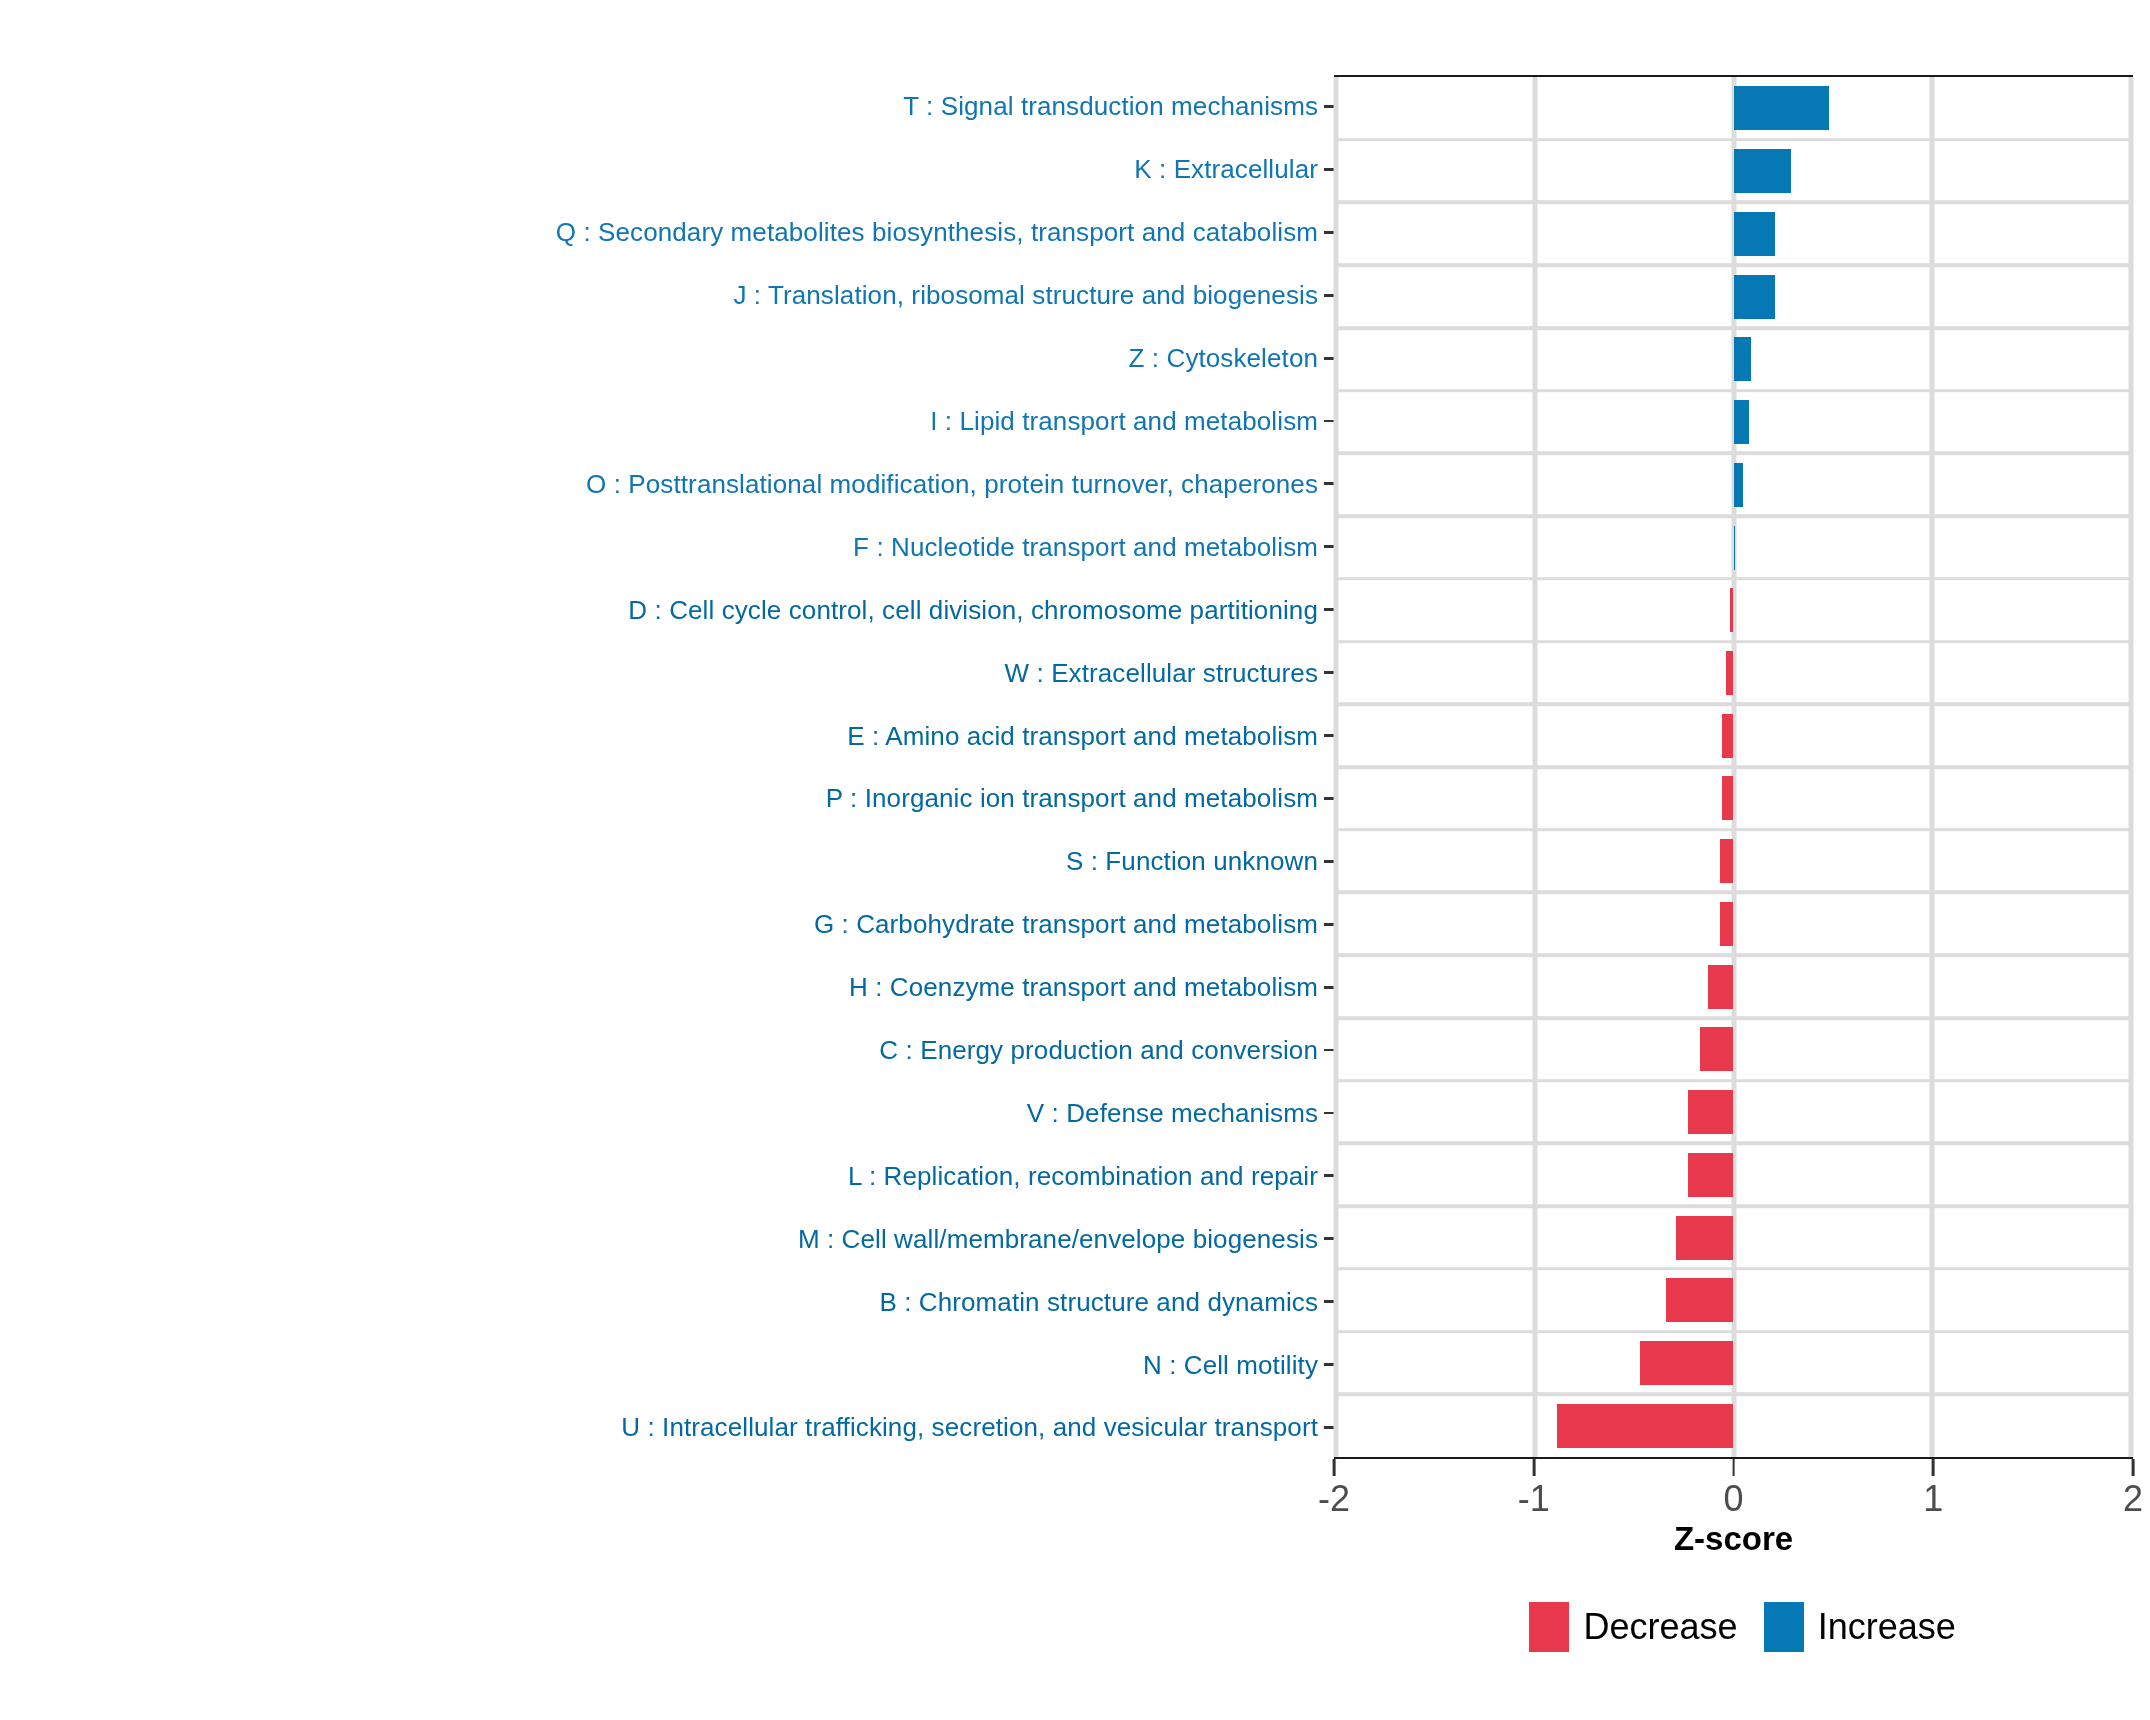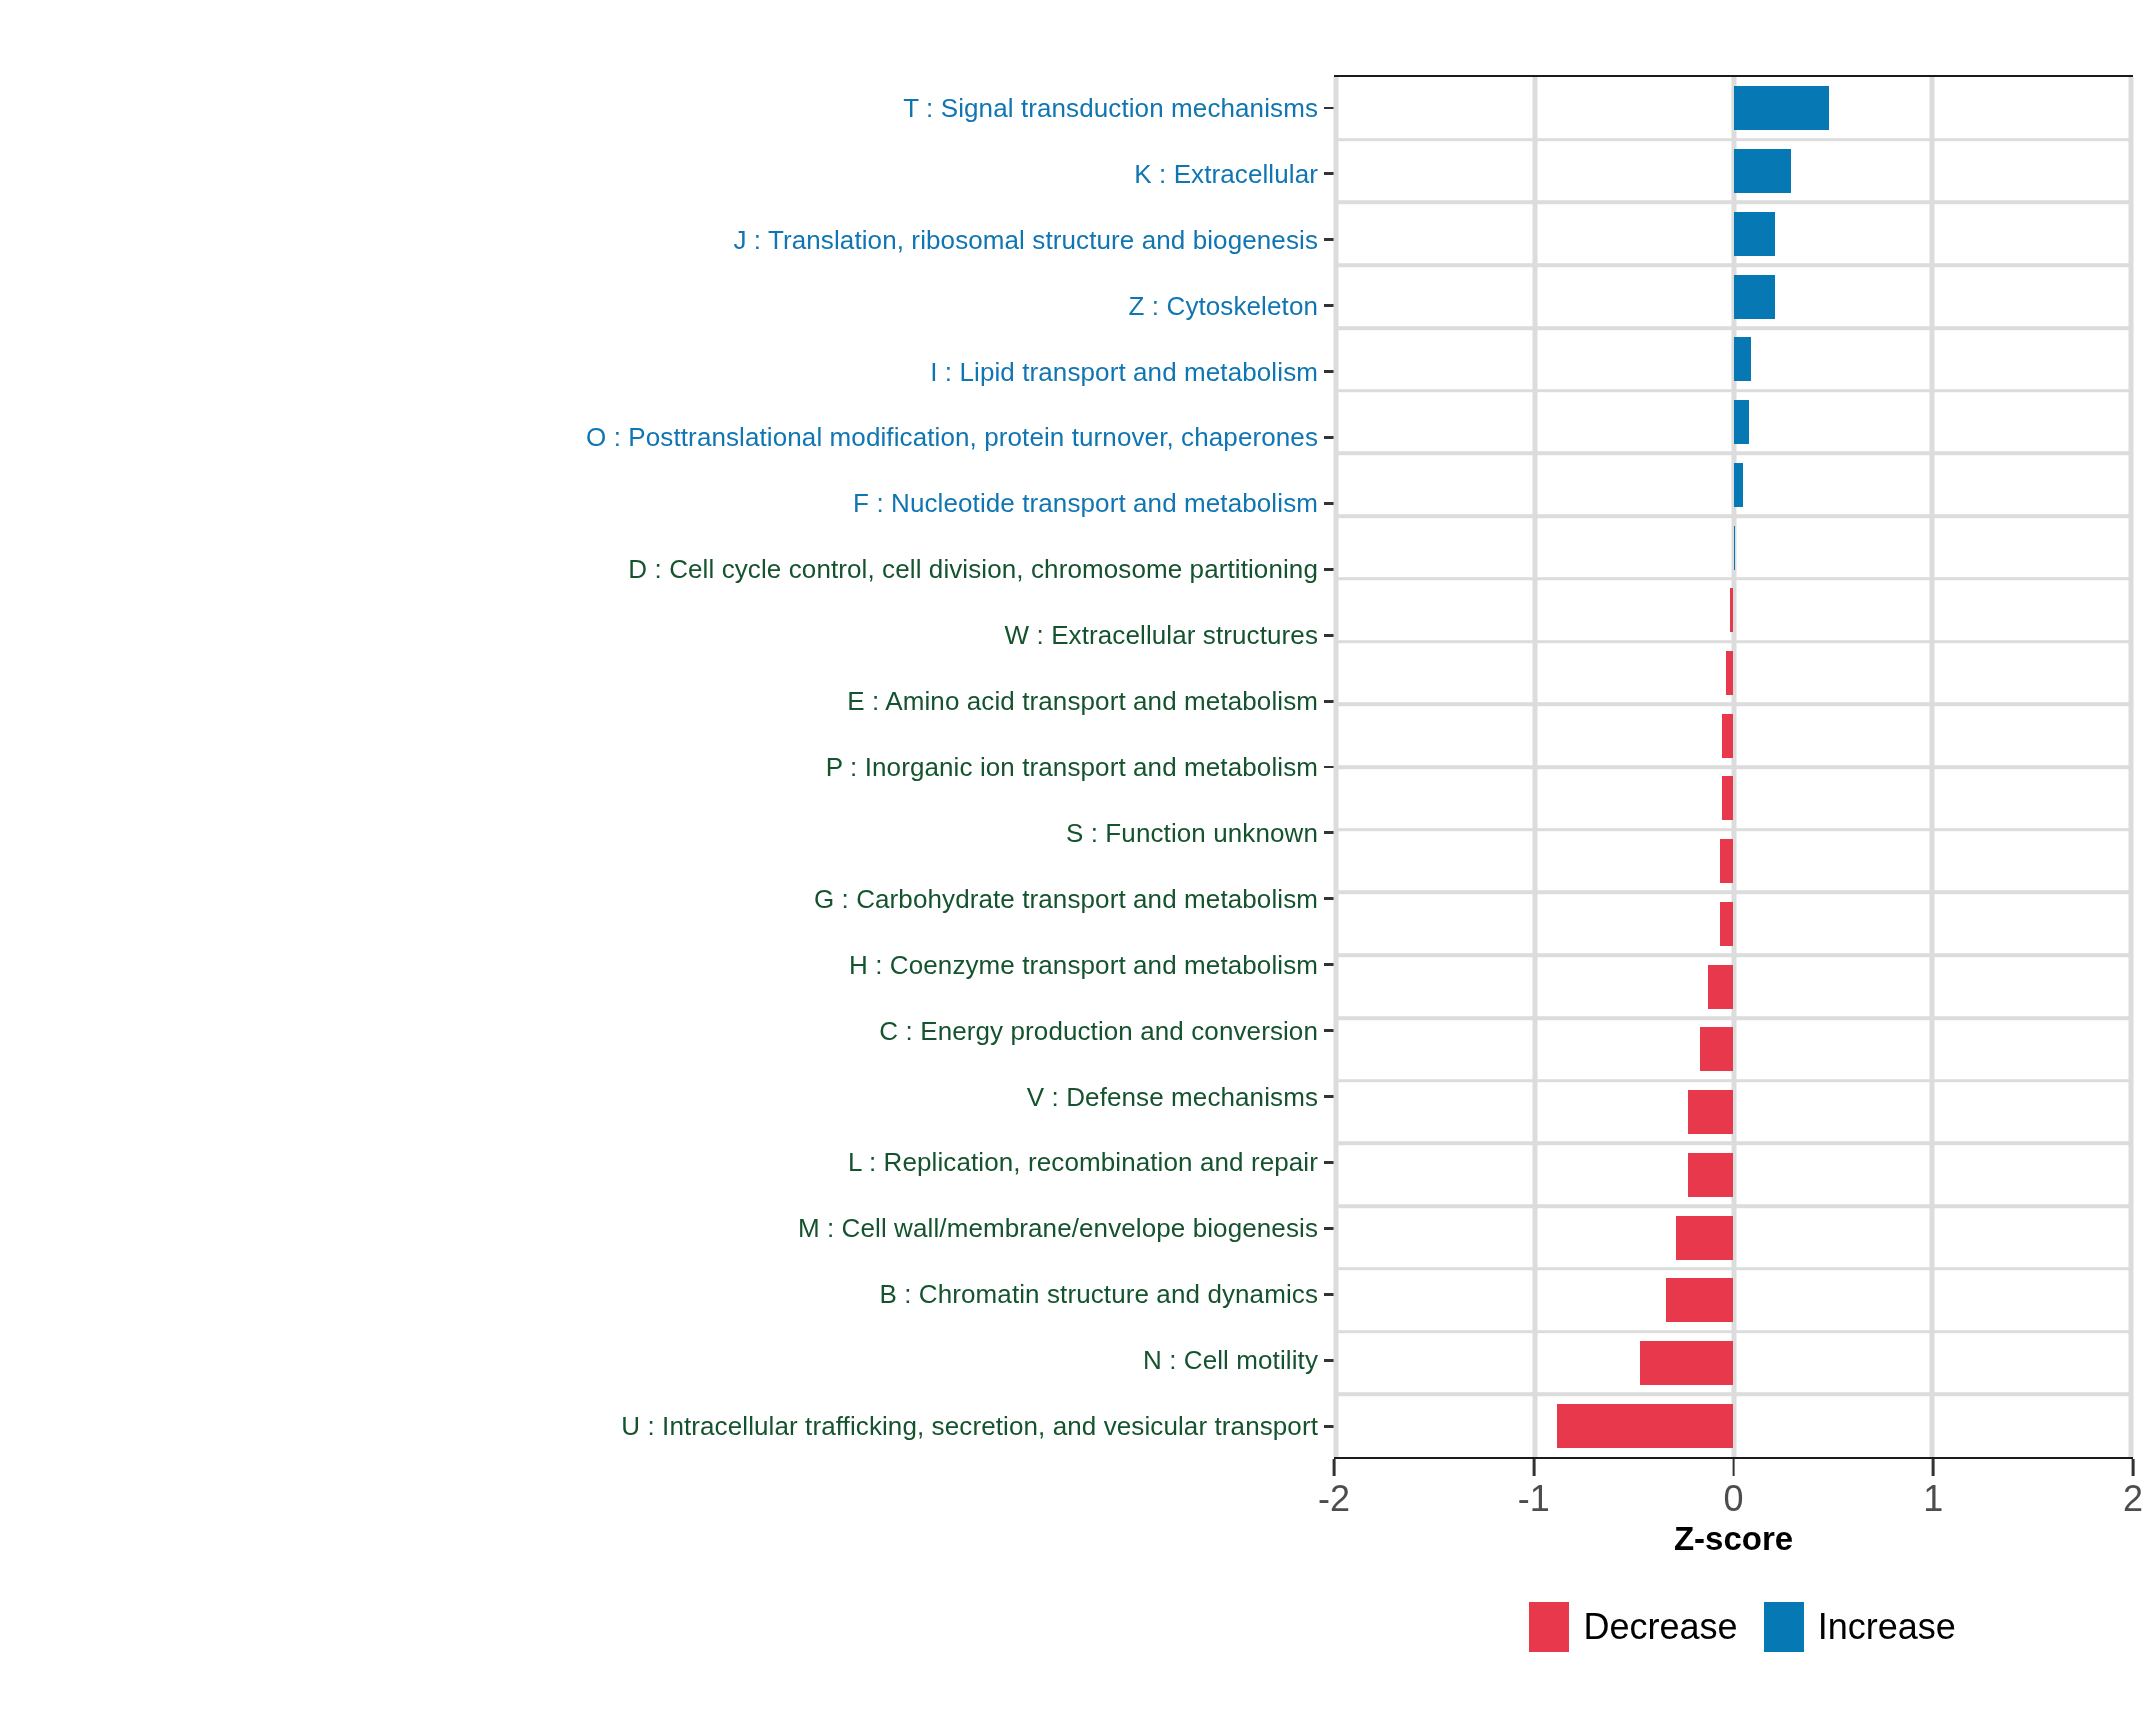--- a/index.html
+++ b/index.html
@@ -40,21 +40,21 @@
     padding-right: 16px;
     box-sizing: border-box;
   }
   .label-text {
     font-size: 26px;
     line-height: 1;
     white-space: nowrap;
     letter-spacing: 0.1px;
   }
   .label-text.up   { color: #0F75B3; }
-  .label-text.down { color: #14532d; }
+  .label-text.down { color: #0369a1; }
 
   
   .axis-tick-y {
     position: absolute;
     right: 0px;
     width: 10px;
     height: 2.9px;
     background: #333333;
   }
 
@@ -177,20 +177,24 @@
 
 <div id="figure">
 
   <div id="labels">
       <div class="label-row">
         <span class="label-text up">T : Signal transduction mechanisms</span>
         <span class="axis-tick-y"></span>
       </div>
       <div class="label-row">
         <span class="label-text up">K : Extracellular</span>
+        <span class="axis-tick-y"></span>
+      </div>
+      <div class="label-row">
+        <span class="label-text up">Q : Secondary metabolites biosynthesis, transport and catabolism</span>
         <span class="axis-tick-y"></span>
       </div>
       <div class="label-row">
         <span class="label-text up">J : Translation, ribosomal structure and biogenesis</span>
         <span class="axis-tick-y"></span>
       </div>
       <div class="label-row">
         <span class="label-text up">Z : Cytoskeleton</span>
         <span class="axis-tick-y"></span>
       </div>

